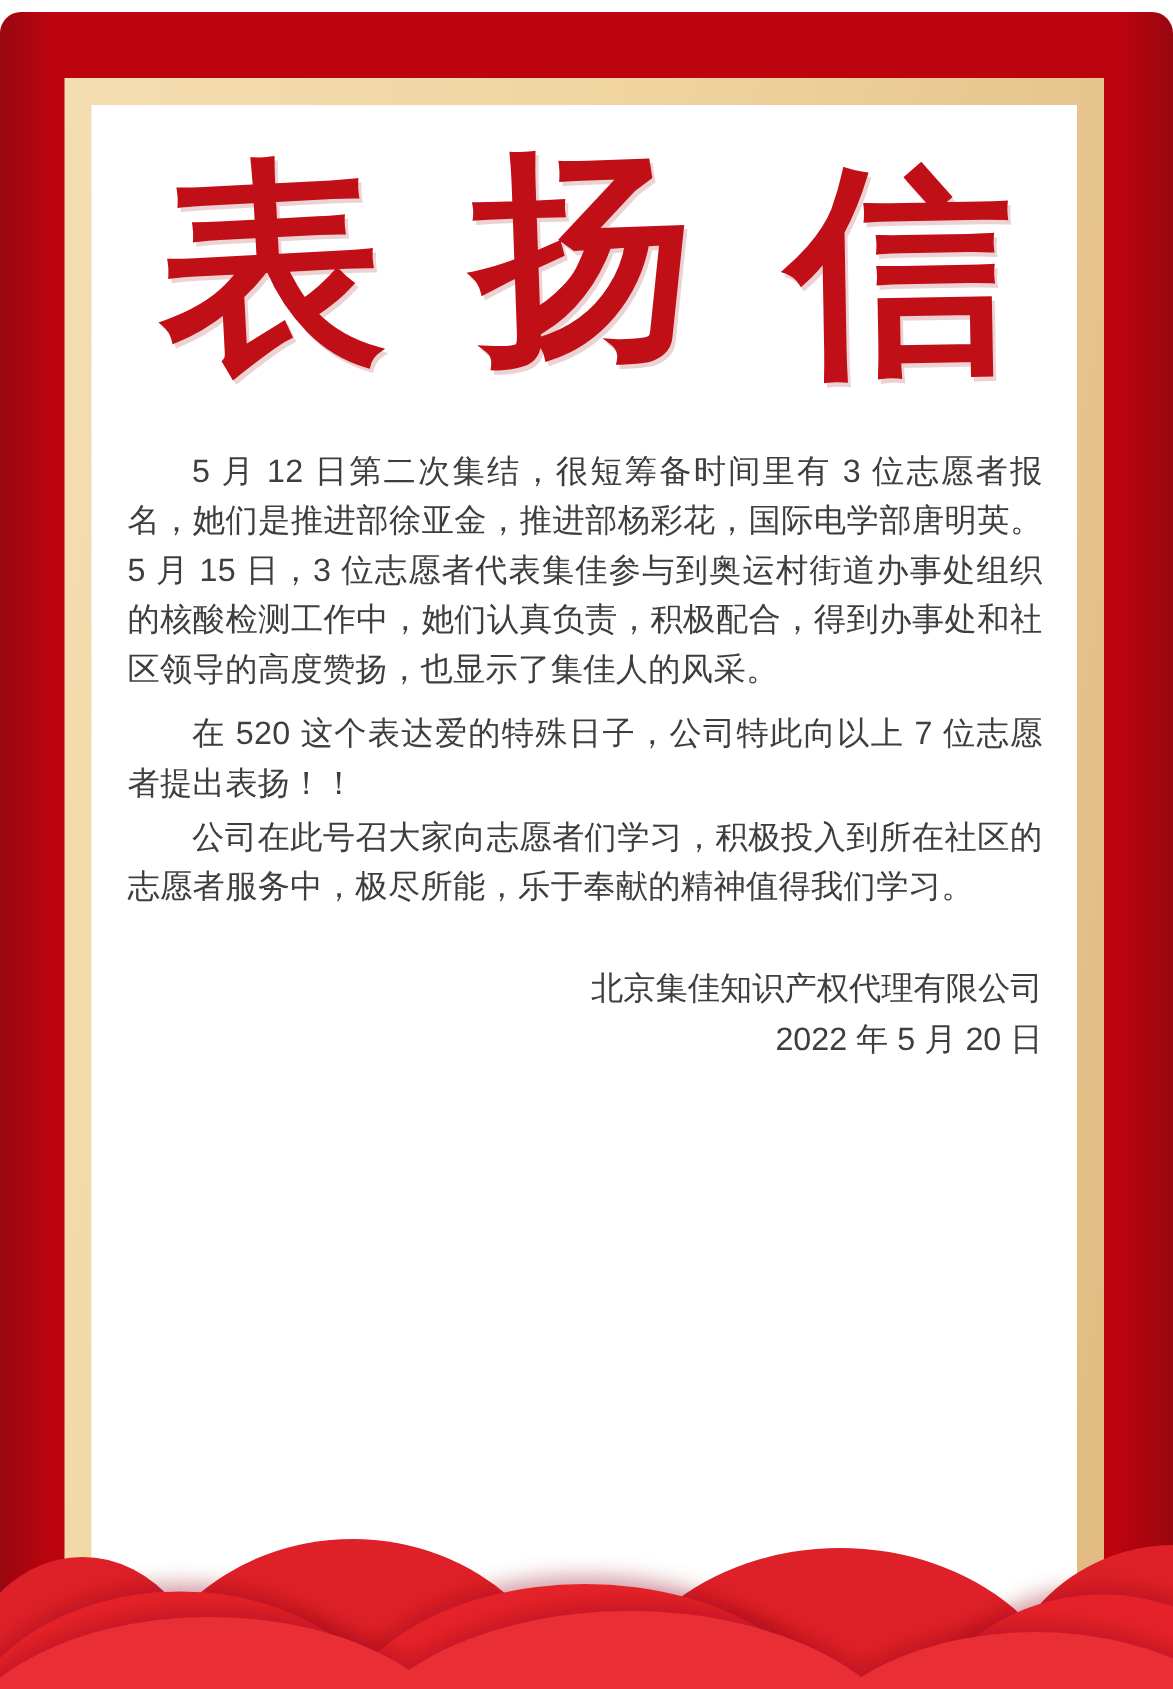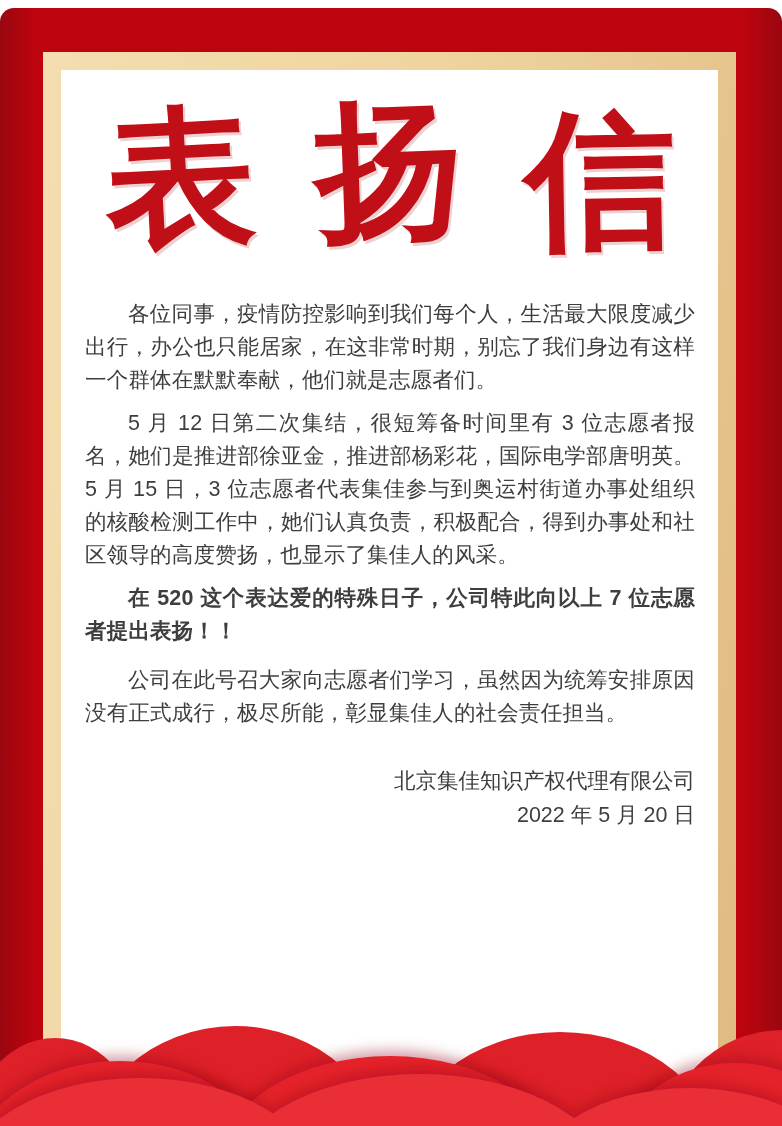--- a/index.html
+++ b/index.html
@@ -55,21 +55,21 @@
   .letter-body p {
     margin: 0 0 10px 0;
     font-size: 21.5px;
     line-height: 33px;
     color: #3e3e3e;
     text-align: justify;
     text-align-last: left;
     text-indent: 2em;
     letter-spacing: 0.2px;
   }
-  .letter-body p.no-gap { margin-bottom: 16px; font-weight: bold; }
+  .letter-body p.no-gap { margin-bottom: 3px; }
   
   .signature {
     margin-top: 34px;
     text-align: right;
     font-size: 21.5px;
     line-height: 34px;
     color: #3e3e3e;
   }
   
   .waves {
@@ -88,24 +88,23 @@
     <div class="paper">
       <div class="content">
 
         <div class="title-row">
           <span class="title-char">表</span>
           <span class="title-char">扬</span>
           <span class="title-char">信</span>
         </div>
 
         <div class="letter-body">
-          <p>各位同事，疫情防控影响到我们每个人，生活最大限度减少出行，办公也只能居家，在这非常时期，别忘了我们身边有这样一个群体在默默奉献，他们就是志愿者们。</p>
           <p>5 月 12 日第二次集结，很短筹备时间里有 3 位志愿者报名，她们是推进部徐亚金，推进部杨彩花，国际电学部唐明英。5 月 15 日，3 位志愿者代表集佳参与到奥运村街道办事处组织的核酸检测工作中，她们认真负责，积极配合，得到办事处和社区领导的高度赞扬，也显示了集佳人的风采。</p>
           <p class="no-gap">在 520 这个表达爱的特殊日子，公司特此向以上 7 位志愿者提出表扬！！</p>
-          <p>公司在此号召大家向志愿者们学习，虽然因为统筹安排原因没有正式成行，极尽所能，彰显集佳人的社会责任担当。</p>
+          <p>公司在此号召大家向志愿者们学习，积极投入到所在社区的志愿者服务中，极尽所能，乐于奉献的精神值得我们学习。</p>
         </div>
 
         <div class="signature">
           <div>北京集佳知识产权代理有限公司</div>
           <div>2022 年 5 月 20 日</div>
         </div>
 
       </div>
     </div>
   </div>

